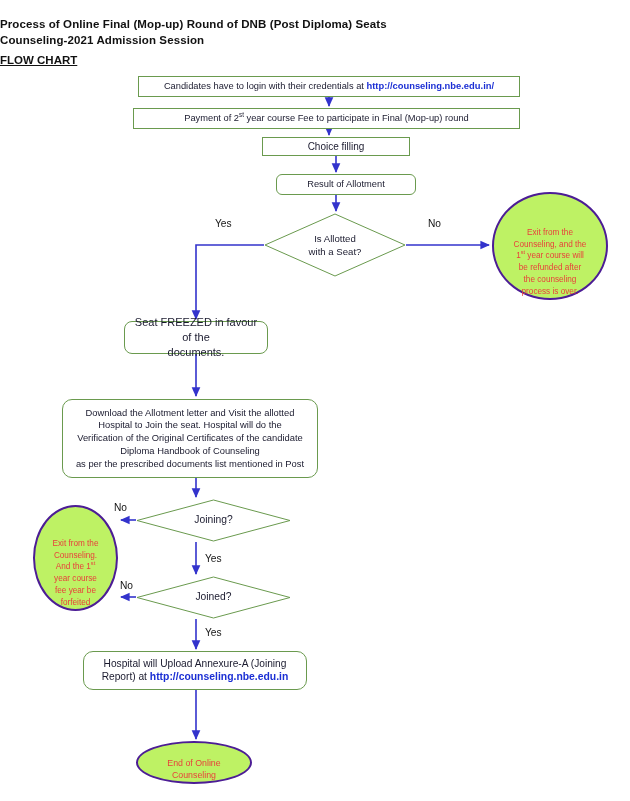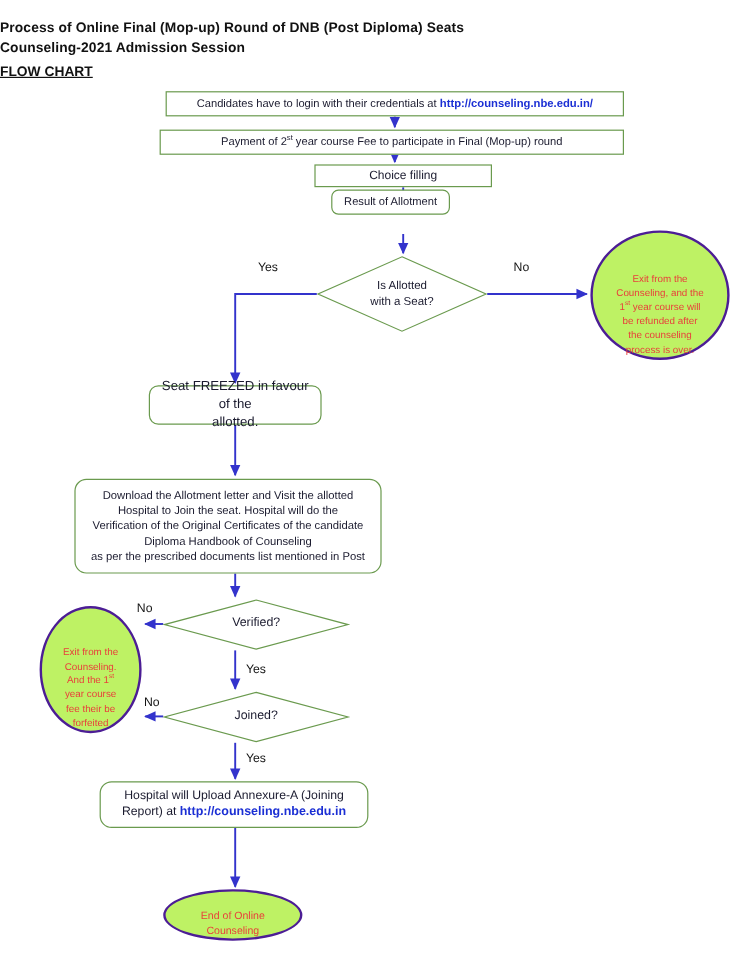--- a/index.html
+++ b/index.html
@@ -49,21 +49,21 @@
     text-align: center;
     color: #1a1a2e;
     line-height: 1.35;
   }
   .box.rounded { border-radius: 7px; }
   .box .inner { padding: 0 6px; }
 
   #box-login    { left: 138px; top: 76px;  width: 382px; height: 21px; font-size: 9.3px; }
   #box-payment  { left: 133px; top: 108px; width: 387px; height: 21px; font-size: 9.3px; }
   #box-choice   { left: 262px; top: 137px; width: 148px; height: 19px; font-size: 10px; }
-  #box-result   { left: 276px; top: 158px; width: 99px; height: 21px; font-size: 9.3px; border-radius: 6px; }
+  #box-result   { left: 276px; top: 174px; width: 140px; height: 21px; font-size: 9.3px; border-radius: 6px; }
   #box-freezed  { left: 124px; top: 321px; width: 144px; height: 33px; font-size: 11px; border-radius: 8px; }
   #box-download { left: 62px;  top: 399px; width: 256px; height: 79px; font-size: 9.4px; border-radius: 10px; }
   #box-annexure { left: 83px;  top: 651px; width: 224px; height: 39px; font-size: 10.2px; border-radius: 10px; }
 
   .url {
     color: #1b2fd4;
     font-weight: bold;
   }
   #box-login .url { font-size: 9.4px; }
   #box-annexure .url { font-size: 10.4px; }
@@ -208,59 +208,59 @@
     <div><span>1</span><sup>st</sup><span> year course will</span></div>
     <div>be refunded after</div>
     <div>the counseling</div>
     <div>process is over.</div>
   </div>
 </div>
 
 <div class="box" id="box-freezed">
   <div class="inner">
     <div>Seat FREEZED in favour of the</div>
-    <div>allotted.</div>
+    <div>documents.</div>
   </div>
 </div>
 
 <div class="box" id="box-download">
   <div class="inner">
     <div>Download the Allotment letter and Visit the allotted</div>
     <div>Hospital to Join the seat. Hospital will do the</div>
     <div>Verification of the Original Certificates of the candidate</div>
     <div>Diploma Handbook of Counseling</div>
     <div>as per the prescribed documents list mentioned in Post</div>
   </div>
 </div>
 
 <div class="diamond-wrap" id="dia-verified">
   <svg width="155" height="43" viewBox="0 0 155 43" xmlns="http://www.w3.org/2000/svg">
     <polygon points="77.5,1 154,21.5 77.5,42 1,21.5" fill="#ffffff" stroke="#6a9a4e" stroke-width="1"></polygon>
   </svg>
   <div class="diamond-label">
-    <div>Verified?</div>
+    <div>Joining?</div>
   </div>
 </div>
 
 <div class="diamond-wrap" id="dia-joined">
   <svg width="155" height="43" viewBox="0 0 155 43" xmlns="http://www.w3.org/2000/svg">
     <polygon points="77.5,1 154,21.5 77.5,42 1,21.5" fill="#ffffff" stroke="#6a9a4e" stroke-width="1"></polygon>
   </svg>
   <div class="diamond-label">
     <div>Joined?</div>
   </div>
 </div>
 
 <div class="ellipse" id="ell-exit-left">
   <div class="inner">
     <div>Exit from the</div>
     <div>Counseling.</div>
     <div><span>And the 1</span><sup>st</sup></div>
     <div>year course</div>
-    <div>fee their be</div>
+    <div>fee year be</div>
     <div>forfeited</div>
   </div>
 </div>
 
 <div class="box rounded" id="box-annexure">
   <div class="inner">
     <div>Hospital will Upload Annexure-A (Joining</div>
     <div><span>Report) at </span><span class="url">http://counseling.nbe.edu.in</span></div>
   </div>
 </div>

